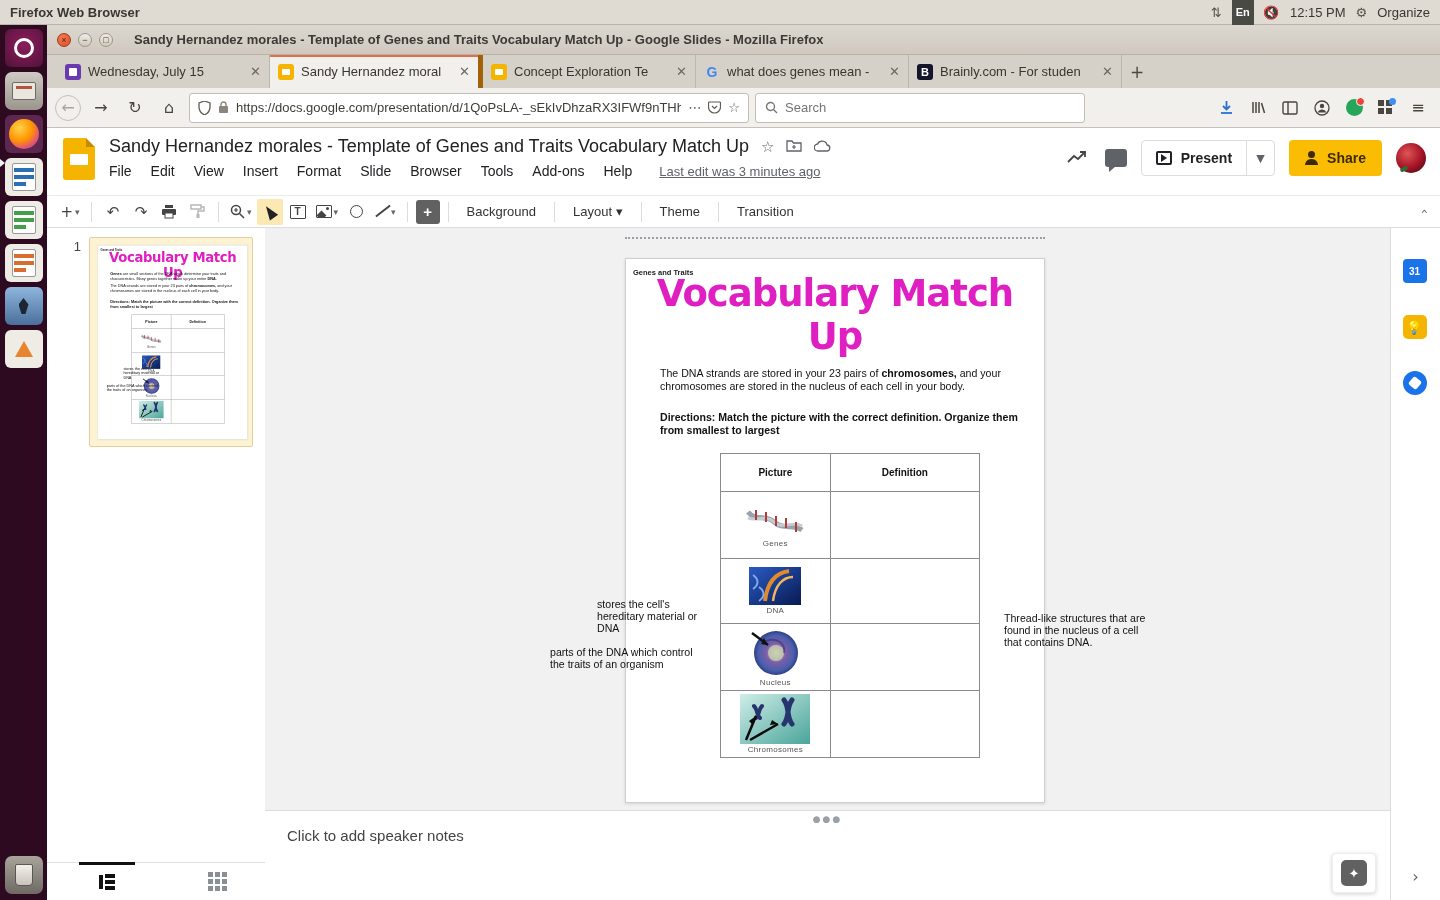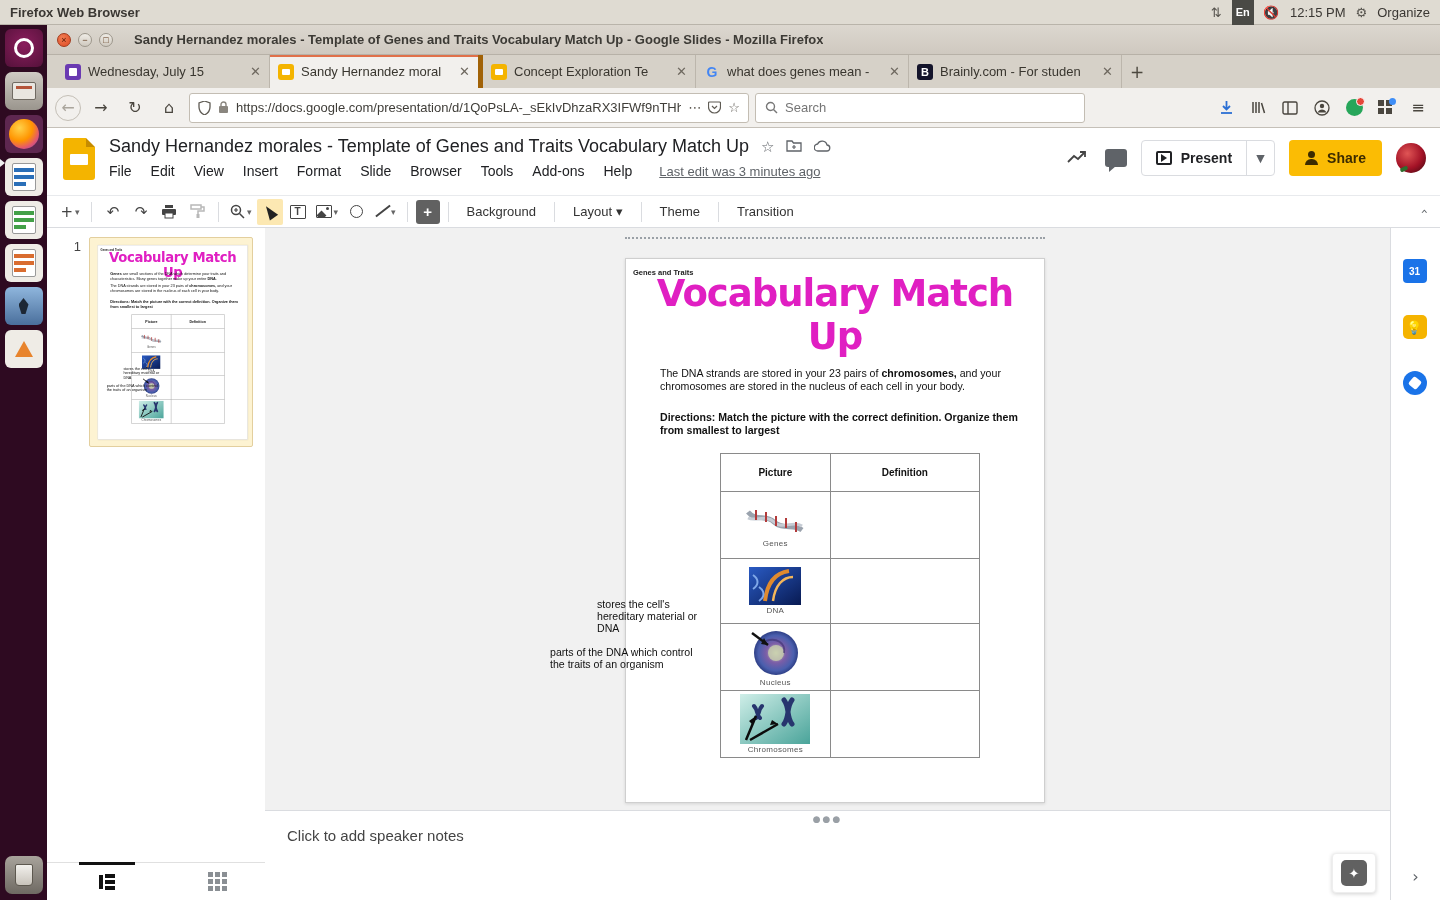--- a/index.html
+++ b/index.html
@@ -673,20 +673,21 @@
                     <span class="pic-cap">Chromosomes</span>
                   </div>
                       </td>
                   <td></td>
                 </tr>
               </tbody>
                 </table>
             </div>
             <div class="float-txt f1">stores the cell's hereditary material or DNA</div>
             <div class="float-txt f2">parts of the DNA which control the traits of an organism</div>
+            <div class="float-txt f3">Thread-like structures that are found in the nucleus of a cell that contains DNA.</div>
           </div>
           <div class="notes">
             <div class="notes-handle glyph">●●●</div>
             <div class="notes-text">Click to add speaker notes</div>
             <div class="explore-card">
               <div class="explore-ico">✦</div>
             </div>
           </div>
         </div>
 

